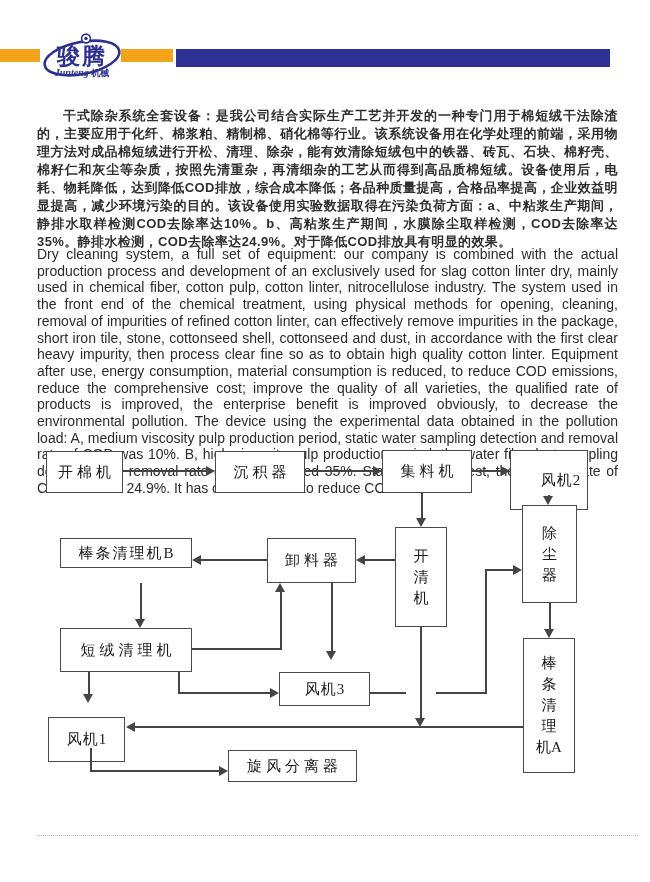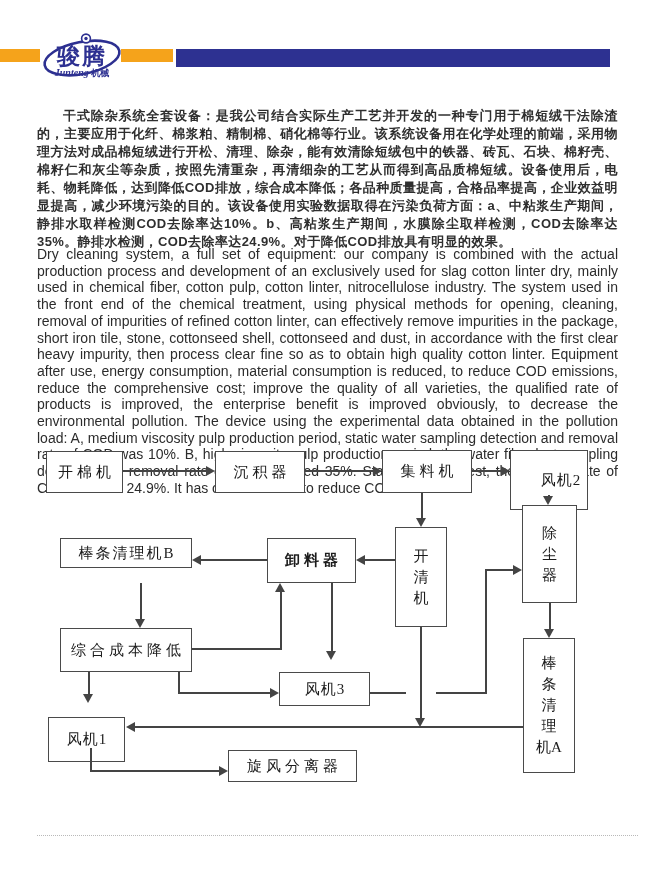--- a/index.html
+++ b/index.html
@@ -78,28 +78,28 @@
   <div class="bar bar-navy"></div>
 
   <div class="para-zh">干式除杂系统全套设备：是我公司结合实际生产工艺并开发的一种专门用于棉短绒干法除渣的，主要应用于化纤、棉浆粕、精制棉、硝化棉等行业。该系统设备用在化学处理的前端，采用物理方法对成品棉短绒进行开松、清理、除杂，能有效清除短绒包中的铁器、砖瓦、石块、棉籽壳、棉籽仁和灰尘等杂质，按照先清重杂，再清细杂的工艺从而得到高品质棉短绒。设备使用后，电耗、物耗降低，达到降低COD排放，综合成本降低；各品种质量提高，合格品率提高，企业效益明显提高，减少环境污染的目的。该设备使用实验数据取得在污染负荷方面：a、中粘浆生产期间，静排水取样检测COD去除率达10%。b、高粘浆生产期间，水膜除尘取样检测，COD去除率达35%。静排水检测，COD去除率达24.9%。对于降低COD排放具有明显的效果。</div>
   <div class="para-en">Dry cleaning system, a full set of equipment: our company is combined with the actual production process and development of an exclusively used for slag cotton linter dry, mainly used in chemical fiber, cotton pulp, cotton linter, nitrocellulose industry. The system used in the front end of the chemical treatment, using physical methods for opening, cleaning, removal of impurities of refined cotton linter, can effectively remove impurities in the package, short iron tile, stone, cottonseed shell, cottonseed and dust, in accordance with the first clear heavy impurity, then process clear fine so as to obtain high quality cotton linter. Equipment after use, energy consumption, material consumption is reduced, to reduce COD emissions, reduce the comprehensive cost; improve the quality of all varieties, the qualified rate of products is improved, the enterprise benefit is improved obviously, to decrease the environmental pollution. The device using the experimental data obtained in the pollution load: A, medium viscosity pulp production period, static water sampling detection and removal rate of COD was 10%. B, high viscosity pulp production period, the water film dust sampling detection, the removal rate of COD reached 35%. Static drainage test, the removal rate of COD reached 24.9%. It has obvious effect to reduce COD emission.</div>
 
   <div class="fc-box" style="left:46px;  top:451px; width:77px;  height:42px;">开棉机</div>
   <div class="fc-box" style="left:215px; top:451px; width:90px;  height:42px;">沉积器</div>
   <div class="fc-box" style="left:382px; top:450px; width:90px;  height:43px;">集料机</div>
   <div class="fc-box" style="left:510px; top:450px; width:78px;  height:60px; letter-spacing:1px; text-indent:1px;padding-left:23px;">风机2</div>
   <div class="fc-box" style="left:60px;  top:538px; width:132px; height:30px; letter-spacing:2px; text-indent:2px;">棒条清理机B</div>
-  <div class="fc-box" style="left:267px; top:538px; width:89px;  height:45px;font-weight:bold;">卸料器</div>
+  <div class="fc-box" style="left:267px; top:538px; width:89px;  height:45px;">卸料器</div>
   <div class="fc-box" style="left:395px; top:527px; width:52px;  height:100px; letter-spacing:0; text-indent:0;">开
 清
 机</div>
   <div class="fc-box" style="left:522px; top:505px; width:55px;  height:98px;  letter-spacing:0; text-indent:0;">除
 尘
 器</div>
-  <div class="fc-box" style="left:60px;  top:628px; width:132px; height:44px;">综合成本降低</div>
+  <div class="fc-box" style="left:60px;  top:628px; width:132px; height:44px;">短绒清理机</div>
   <div class="fc-box" style="left:279px; top:672px; width:91px;  height:34px; letter-spacing:1px; text-indent:1px;text-align:center;">风机3</div>
   <div class="fc-box" style="left:48px;  top:717px; width:77px;  height:45px; letter-spacing:1px; text-indent:1px;">风机1</div>
   <div class="fc-box" style="left:228px; top:750px; width:129px; height:32px;">旋风分离器</div>
   <div class="fc-box" style="left:523px; top:638px; width:52px;  height:135px; letter-spacing:0; text-indent:0;">棒
 条
 清
 理
 机A</div>
 
   <div class="hline" style="left:123px; top:470px; width:84px;"></div>

